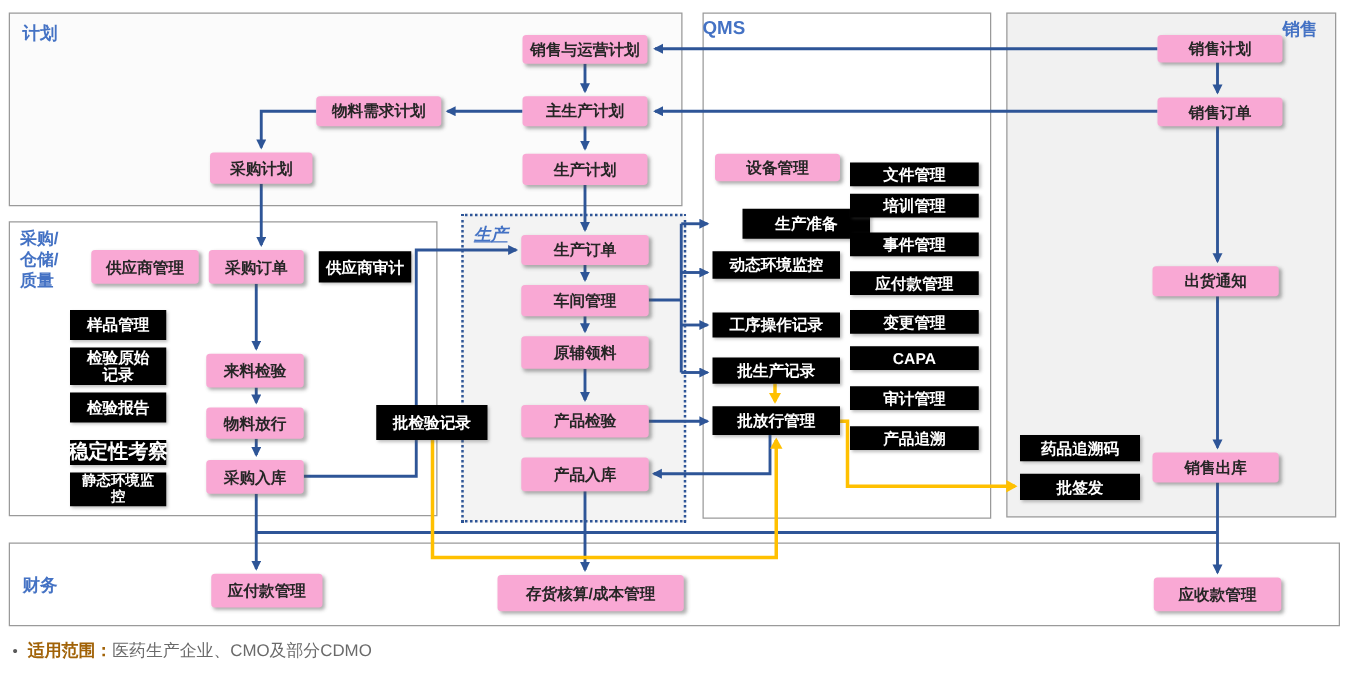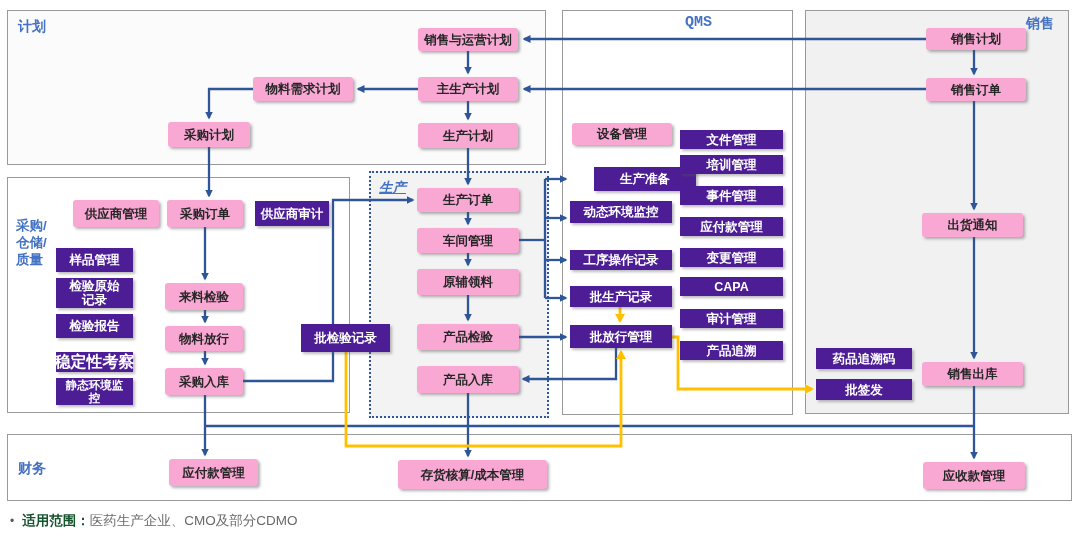--- a/index.html
+++ b/index.html
@@ -14,32 +14,32 @@
   #sec-procurement { left:7px;  top:177px; width:343px;  height:236px; background:#ffffff; }
   #sec-production  { left:369px;top:171px; width:180px;  height:247px; background:#f3f3f3;
                      border:2px dotted #2E5597; }
   #sec-finance     { left:7px;  top:434px; width:1065px; height:67px;  background:#ffffff; }
   svg.wires { position:absolute; left:0; top:0; z-index:1; }
   .node {
     position:absolute; z-index:2; display:flex; align-items:center; justify-content:center;
     font-weight:bold; font-size:12.5px; line-height:1.12; text-align:center; white-space:nowrap;
   }
   .gray { background:#f9a8d4; color:#262626; border-radius:3px; box-shadow:2px 2px 3px rgba(80,80,80,.45); }
-  .blue { background:#4c1d95; color:#ffffff; box-shadow:1.5px 1.5px 2.5px rgba(90,90,90,.4); }
+  .blue { background:#000000; color:#ffffff; box-shadow:1.5px 1.5px 2.5px rgba(90,90,90,.4); }
   .pre  { white-space:pre-line; }
   .seclabel { position:absolute; z-index:2; color:#4472C4; font-weight:bold; white-space:pre-line; }
   #lbl-plan   { left:18px;  top:18px;  font-size:14px;text-align:right; }
-  #lbl-qms    { left:562px; top:14px;  width:273px; text-align:center; font-size:15px;font-family:Liberation Mono, monospace; }
+  #lbl-qms    { left:562px; top:14px;  width:273px; text-align:left; font-size:15px; }
   #lbl-sales  { left:1026px;top:15px;  font-size:14px; }
-  #lbl-proc   { left:16px;  top:183px; font-size:13.5px; line-height:1.25;margin-top:35px; }
+  #lbl-proc   { left:16px;  top:183px; font-size:13.5px; line-height:1.25; }
   #lbl-prod   { left:379px; top:179px; font-size:13.5px; font-style:italic; text-decoration:underline; }
   #lbl-fin    { left:18px;  top:460px; font-size:14px; }
   .footnote { position:absolute; z-index:2; font-size:13.5px; color:#595959; }
   .fn-bullet { color:#595959; margin-right:8px; font-size:12px; }
-  .fn-label  { color:#14532d; font-weight:bold; }
+  .fn-label  { color:#a16207; font-weight:bold; }
   .fn-text   { color:#6a6a6a; }
 </style>
 </head>
 <body>
 
 <div id="canvas">
 
   <div class="container" id="sec-plan"></div>
   <div class="container" id="sec-qms"></div>
   <div class="container" id="sec-sales"></div>

